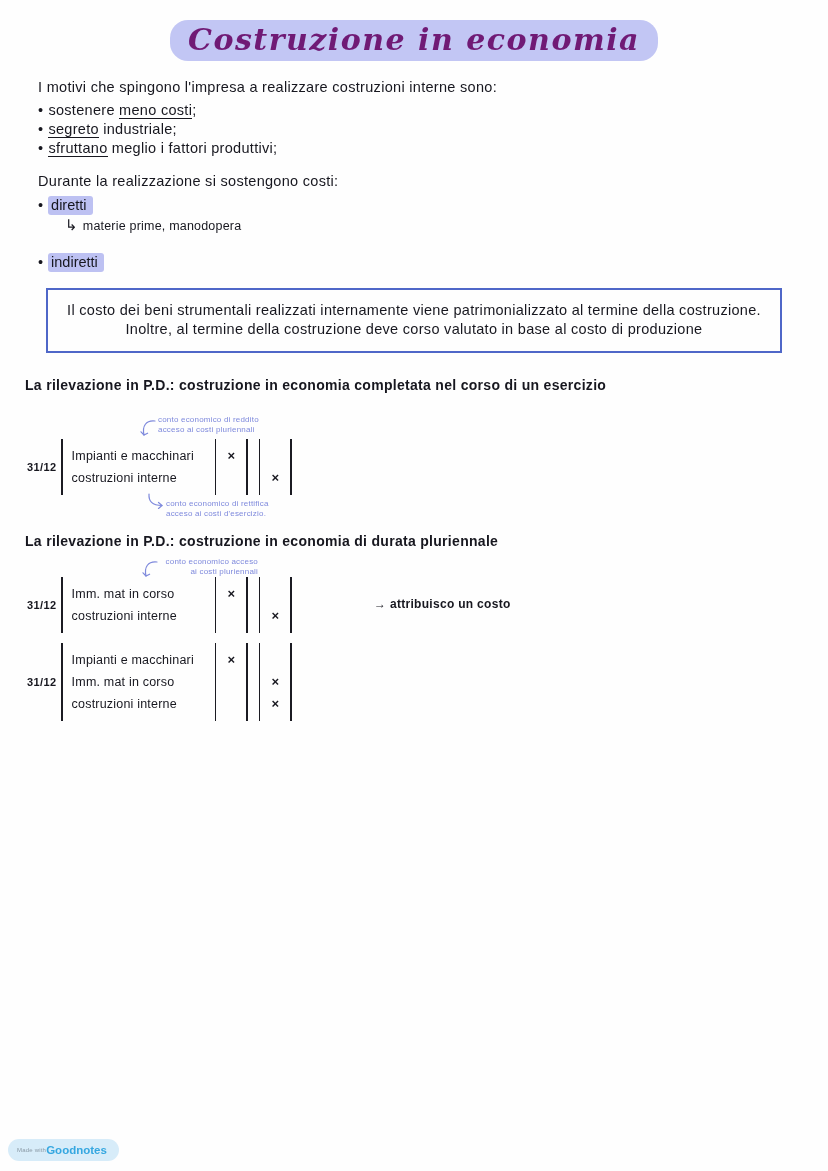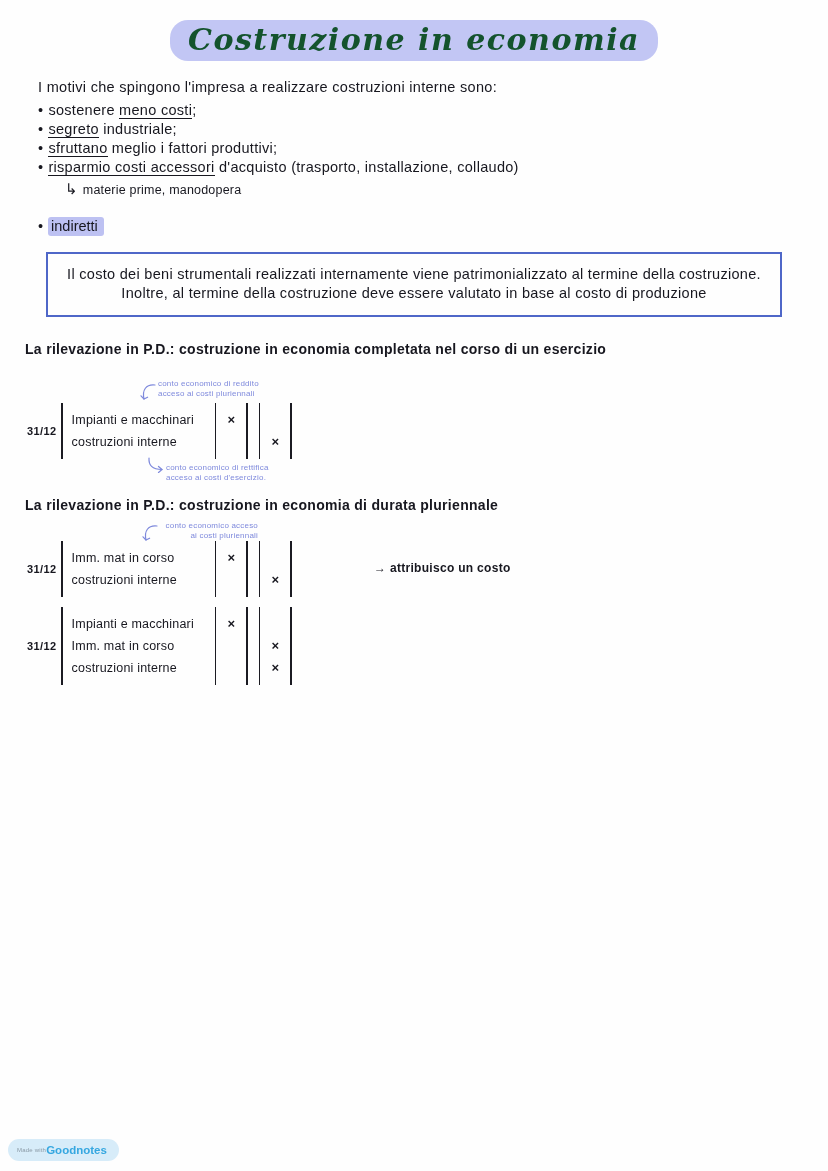--- a/index.html
+++ b/index.html
@@ -23,21 +23,21 @@
     background: #c2c6f4;
     border-radius: 18px;
     padding: 2px 18px 4px;
   }
   .title-text {
     font-family: "DejaVu Serif", serif;
     font-style: italic;
     font-weight: bold;
     font-size: 30px;
     letter-spacing: 1.5px;
-    color: #14532d;
+    color: #701a75;
   }
 
   
   .lead { margin-top: 18px; font-size: 14.5px; letter-spacing: .3px; }
   .bullets { margin-top: 6px; }
   .bullet { line-height: 19px; font-size: 14.5px; letter-spacing: .3px; }
   .dot { margin-right: 5px; }
   .u { border-bottom: 1.6px solid #17171f; }
 
   
@@ -131,33 +131,36 @@
   </div>
 
   <div class="content">
 
     <div class="lead">I motivi che spingono l'impresa a realizzare costruzioni interne sono:</div>
 
     <div class="bullets">
       <div class="bullet"><span class="dot">•</span><span>sostenere </span><span class="u">meno costi</span><span>;</span></div>
       <div class="bullet"><span class="dot">•</span><span></span><span class="u">segreto</span><span> industriale;</span></div>
       <div class="bullet"><span class="dot">•</span><span></span><span class="u">sfruttano</span><span> meglio i fattori produttivi;</span></div>
-      <div class="bullet"><span class="dot">•</span><span></span><span class="u">risparmio costi accessori</span><span> d'acquisto (trasporto, installazione, collaudo)</span></div>
-    </div>
-
-
+    </div>
+
+    <div class="costs-heading">Durante la realizzazione si sostengono costi:</div>
+
+    <div class="cost-line">
+      <span class="dot">•</span><span class="hl">diretti</span>
+    </div>
     <div class="cost-detail">
       <span class="hook">↳</span><span>materie prime, manodopera</span>
     </div>
 
     <div class="cost-line second">
       <span class="dot">•</span><span class="hl">indiretti</span>
     </div>
 
-    <div class="note-box">Il costo dei beni strumentali realizzati internamente viene patrimonializzato al termine della costruzione. Inoltre, al termine della costruzione deve essere valutato in base al costo di produzione</div>
+    <div class="note-box">Il costo dei beni strumentali realizzati internamente viene patrimonializzato al termine della costruzione. Inoltre, al termine della costruzione deve corso valutato in base al costo di produzione</div>
 
     <div class="sec-heading">La rilevazione in P.D.: costruzione in economia completata nel corso di un esercizio</div>
 
     <div class="jwrap jwrap-1">
       <svg class="arr" style="left:102px; top:3px;" width="16" height="20" viewBox="0 0 16 20">
         <path d="M15 3 C 6 2 2 8 4 17" fill="none" stroke="#7e89dc" stroke-width="1.2" stroke-linecap="round"></path>
         <path d="M4 17 L1 13.8 M4 17 L7.6 15.2" fill="none" stroke="#7e89dc" stroke-width="1.2" stroke-linecap="round"></path>
       </svg>
       <div class="ann ann-w116" style="left:120px; top:0;">conto economico di reddito acceso ai costi pluriennali</div>
 

